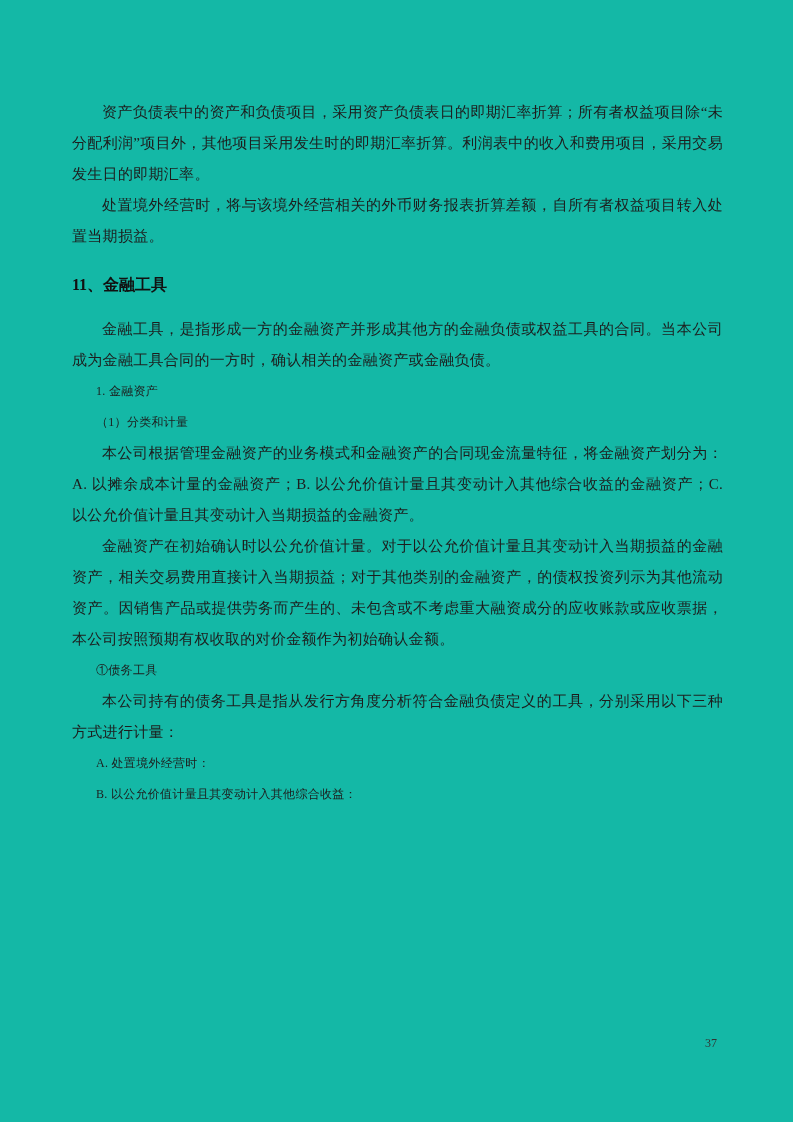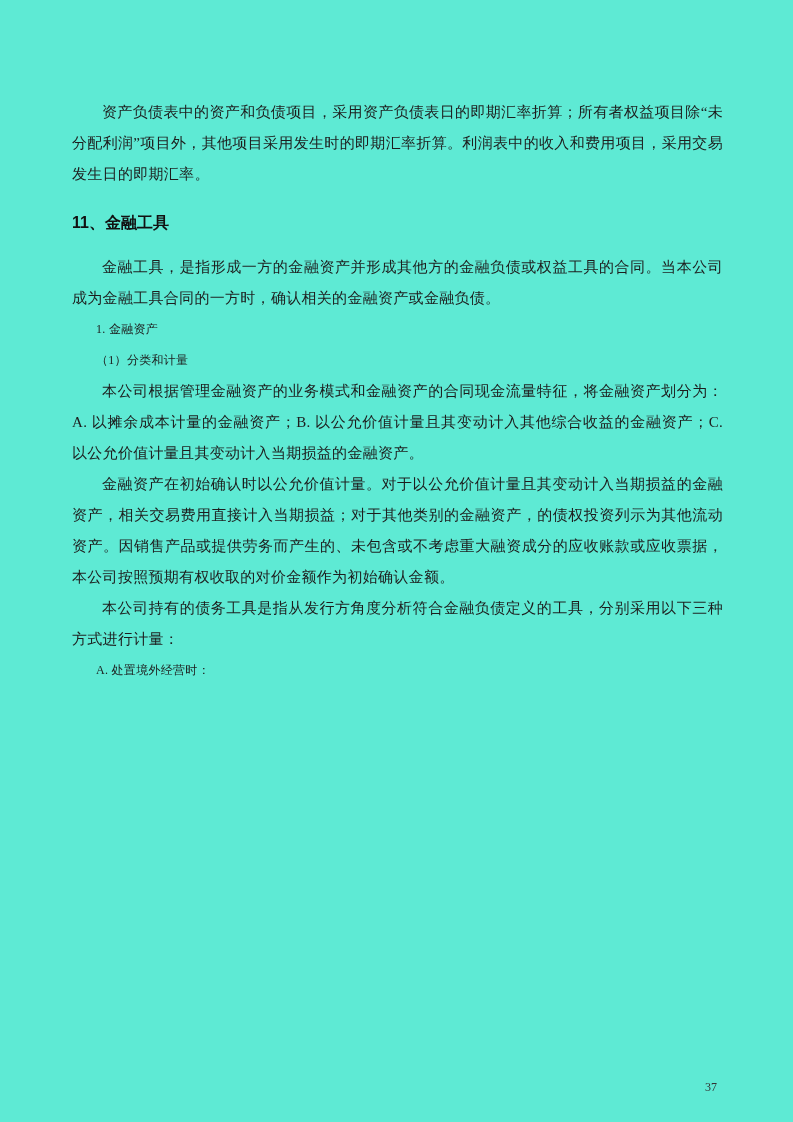--- a/index.html
+++ b/index.html
@@ -4,21 +4,21 @@
 <style>
   html, body {
     margin: 0;
     padding: 0;
     background: #ffffff;
   }
   .page {
     position: relative;
     width: 793px;
     height: 1122px;
-    background: #5eead4;
+    background: #14b8a6;
     overflow: hidden;
     font-family: "Liberation Serif", "DejaVu Serif", serif;
     color: #1d1d1d;
   }
   .content {
     position: absolute;
     left: 72px;
     top: 97px;
     width: 651px;
   }
@@ -35,42 +35,45 @@
     font-size: 12px;
     line-height: 31px;
     text-indent: 2em;
     letter-spacing: 0.3px;
   }
   .heading {
     margin: 21px 0 17px 0;
     font-size: 16px;
     line-height: 24px;
     font-weight: bold;
-    font-family: Liberation Sans, sans-serif;
+    font-family: Liberation Serif, serif;
     color: #111111;
   }
   .page-number {
     position: absolute;
     right: 76px;
-    top: 1079px;
+    top: 1035px;
     font-size: 12px;
     line-height: 16px;
     color: #333333;
     font-family: "Liberation Serif", "DejaVu Serif", serif;
   }
 </style>
 </head>
 <body>
 
 <div class="page">
   <div class="content">
     <p class="para">资产负债表中的资产和负债项目，采用资产负债表日的即期汇率折算；所有者权益项目除“未分配利润”项目外，其他项目采用发生时的即期汇率折算。利润表中的收入和费用项目，采用交易发生日的即期汇率。</p>
+    <p class="para">处置境外经营时，将与该境外经营相关的外币财务报表折算差额，自所有者权益项目转入处置当期损益。</p>
     <h2 class="heading">11、金融工具</h2>
     <p class="para">金融工具，是指形成一方的金融资产并形成其他方的金融负债或权益工具的合同。当本公司成为金融工具合同的一方时，确认相关的金融资产或金融负债。</p>
     <p class="subline">1. 金融资产</p>
     <p class="subline">（1）分类和计量</p>
     <p class="para">本公司根据管理金融资产的业务模式和金融资产的合同现金流量特征，将金融资产划分为：A. 以摊余成本计量的金融资产；B. 以公允价值计量且其变动计入其他综合收益的金融资产；C. 以公允价值计量且其变动计入当期损益的金融资产。</p>
     <p class="para">金融资产在初始确认时以公允价值计量。对于以公允价值计量且其变动计入当期损益的金融资产，相关交易费用直接计入当期损益；对于其他类别的金融资产，的债权投资列示为其他流动资产。因销售产品或提供劳务而产生的、未包含或不考虑重大融资成分的应收账款或应收票据，本公司按照预期有权收取的对价金额作为初始确认金额。</p>
+    <p class="subline">①债务工具</p>
     <p class="para">本公司持有的债务工具是指从发行方角度分析符合金融负债定义的工具，分别采用以下三种方式进行计量：</p>
     <p class="subline">A. 处置境外经营时：</p>
+    <p class="subline">B. 以公允价值计量且其变动计入其他综合收益：</p>
   </div>
   <div class="page-number">37</div>
 </div>
 
 </body></html>

